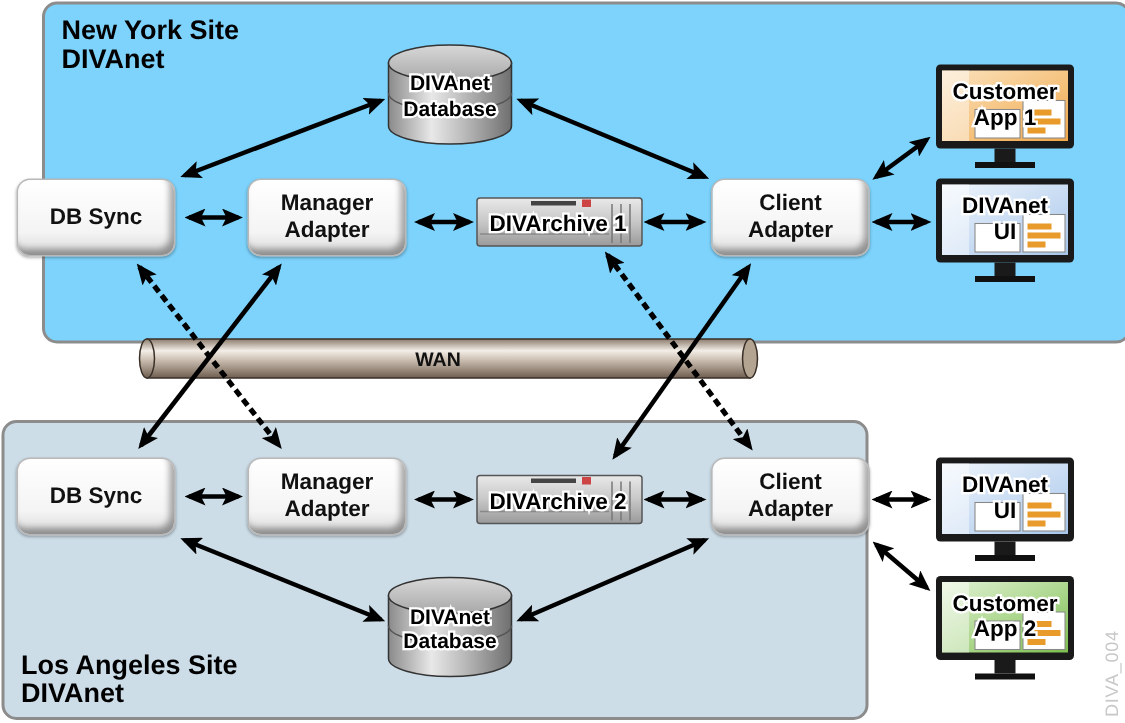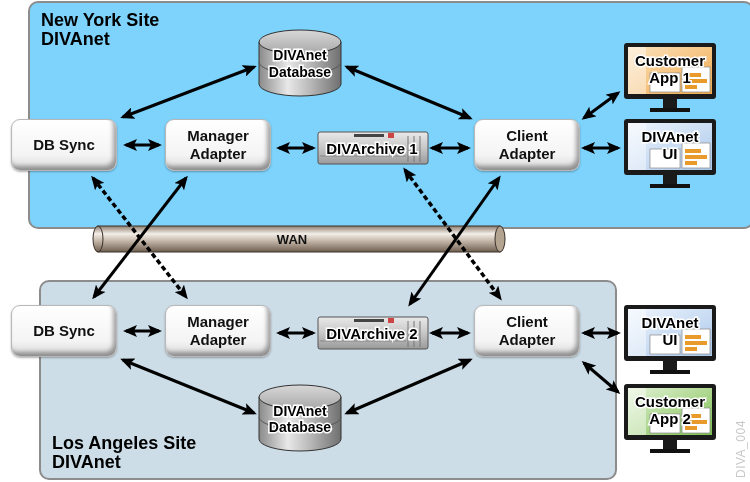--- a/index.html
+++ b/index.html
@@ -1,20 +1,20 @@
 <!DOCTYPE html>
 <html><head>
 <meta charset="utf-8">
 <style>
   html, body { margin:0; padding:0; background:#ffffff; }
   body { width:750px; height:482px; position:relative; overflow:hidden;
          font-family:"Liberation Sans", sans-serif; }
   .site { position:absolute; border:2px solid #8c8c8c; border-radius:10px; box-sizing:border-box; }
   #ny { left:1px; top:1px; width:726px; height:228px; background:#7dd3fc;margin-left:27px; }
-  #la { left:1px; top:280px; width:578px; height:200px; background:#cddde8;margin-left:38px; }
+  #la { left:1px; top:280px; width:578px; height:200px; background:#cddde8; }
   .site-title { position:absolute; font-weight:bold; font-size:18px; line-height:19px; color:#000; }
   #ny .site-title { left:11px; top:8px; }
   #la .site-title { left:11px; top:152px; }
   .node { position:absolute; width:106px; height:52px; border-radius:9px;
           background:linear-gradient(180deg,#ffffff 0%,#f4f4f4 70%,#d8d8d8 100%);
           box-shadow: inset -3px -4px 4px rgba(0,0,0,0.35), 0 1px 2px rgba(0,0,0,0.3);
           border:1px solid #b8b8b8; box-sizing:border-box;
           display:flex; align-items:center; justify-content:center; text-align:center;
           font-weight:bold; font-size:15px; line-height:18px; color:#111; }
   .node span { display:block; }

